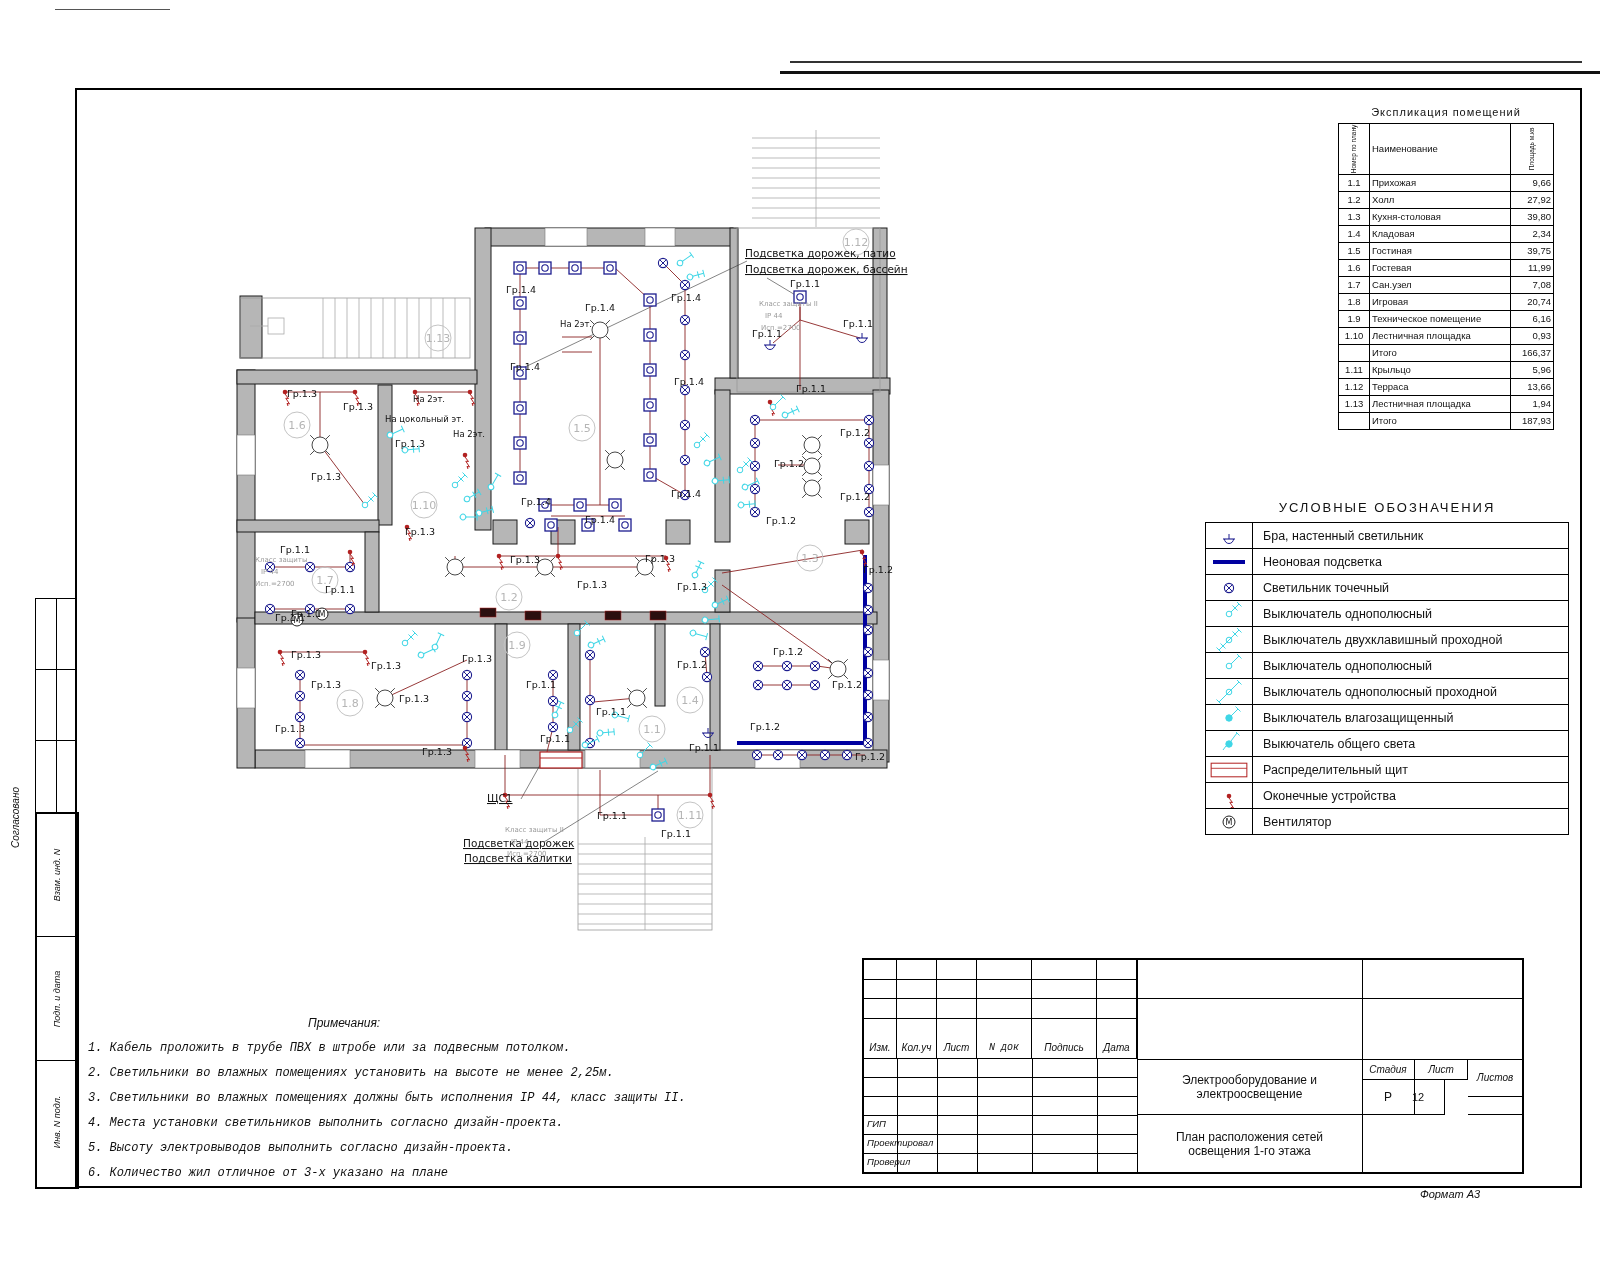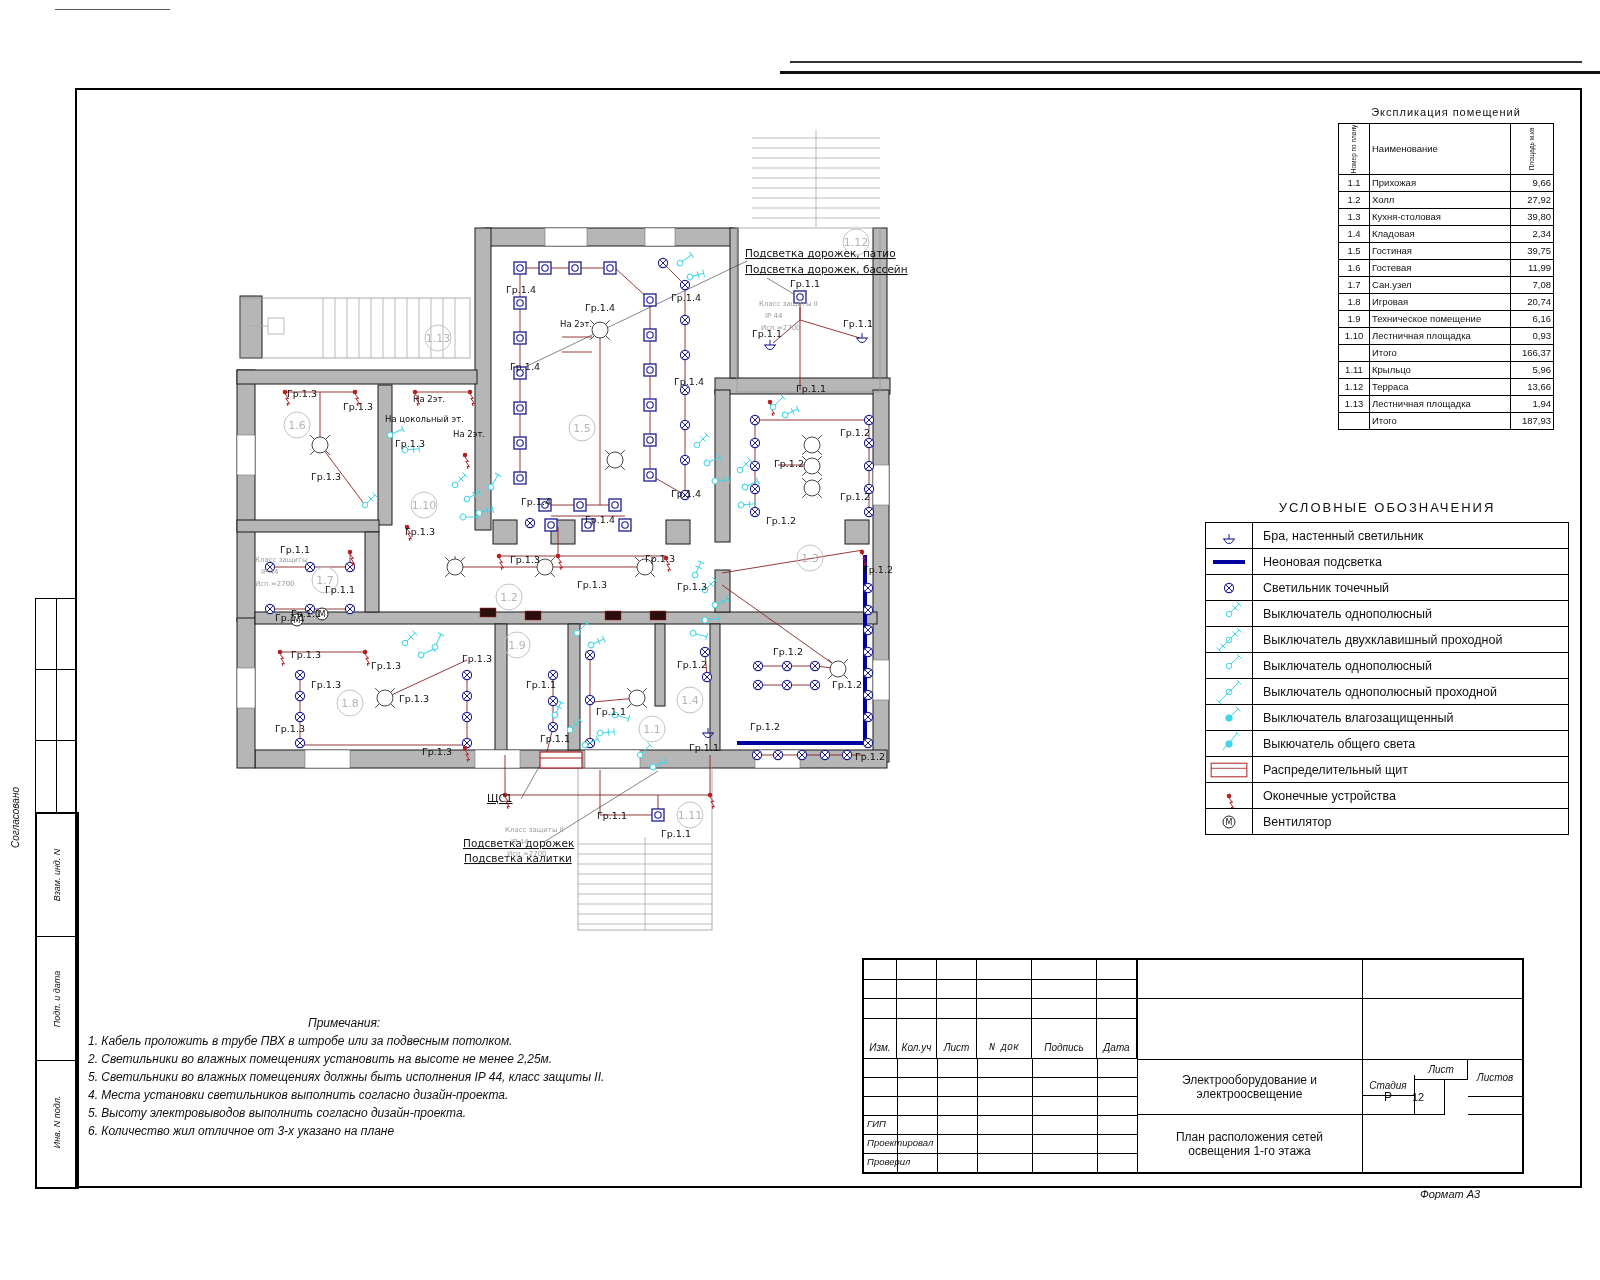--- a/index.html
+++ b/index.html
@@ -40,21 +40,21 @@
   .explic .carea{width:38px;text-align:right;}
   
   .legend{left:1205px;top:500px;width:364px;}
   .legend .title{text-align:center;font-size:13px;letter-spacing:2px;margin-bottom:8px;}
   .lrow{display:flex;border:1px solid #000;margin-top:-1px;height:25px;align-items:center;}
   .lsym{width:46px;border-right:1px solid #000;height:100%;display:flex;align-items:center;justify-content:center;}
   .llabel{flex:1;font-size:12.5px;padding-left:10px;white-space:nowrap;}
   
   .notes{left:88px;top:1016px;width:610px;font-style:italic;font-size:12px;}
   .notes .title{margin-left:220px;margin-bottom:4px;}
-  .notes .line{margin-top:4px;white-space:nowrap;}
+  .notes .line{margin-top:11px;white-space:nowrap;font-family:Liberation Mono, monospace;}
   
   .stamp{left:862px;top:958px;width:658px;height:212px;border:2px solid #000;}
   .cell{position:absolute;box-sizing:border-box;border-right:1px solid #000;border-bottom:1px solid #000;
         font-size:10px;font-style:italic;display:flex;align-items:center;justify-content:center;text-align:center;}
   .noital{font-style:normal;}
   .fmt{left:1420px;top:1188px;font-size:11px;font-style:italic;}
 </style>
 </head>
 <body>
 
@@ -1359,21 +1359,21 @@
   </div>
 
   <div class="abs notes">
     <div class="title">Примечания:</div>
     <div>
 
         <div class="line">1. Кабель проложить в трубе ПВХ в штробе или за подвесным потолком.</div>
 
         <div class="line">2. Светильники во влажных помещениях установить на высоте не менее 2,25м.</div>
 
-        <div class="line">5. Светильники во влажных помещениях должны быть исполнения IP 44, класс защиты II.</div>
+        <div class="line">3. Светильники во влажных помещениях должны быть исполнения IP 44, класс защиты II.</div>
 
         <div class="line">4. Места установки светильников выполнить согласно дизайн-проекта.</div>
 
         <div class="line">5. Высоту электровыводов выполнить согласно дизайн-проекта.</div>
 
         <div class="line">6. Количество жил отличное от 3-х указано на плане</div>
       </div>
   </div>
 
   <div class="abs stamp">
@@ -1409,21 +1409,21 @@
     <div class="abs" style="left:3px;top:177px;font-size:9.5px;font-style:italic;">Проектировал</div>
     <div class="abs" style="left:3px;top:196px;font-size:9.5px;font-style:italic;">Проверил</div>
     <div class="abs" style="left:0;top:174px;width:273px;height:1px;background:#000"></div>
     <div class="abs" style="left:0;top:193px;width:273px;height:1px;background:#000"></div>
 
     <div class="abs" style="left:273px;top:0;width:1px;height:212px;background:#000"></div>
     <div class="abs" style="left:498px;top:0;width:1px;height:212px;background:#000"></div>
     <div class="abs" style="left:273px;top:38px;width:385px;height:1px;background:#000"></div>
     <div class="abs" style="left:273px;top:99px;width:385px;height:1px;background:#000"></div>
     <div class="cell noital" style="left:273px;top:99px;width:225px;height:56px;font-size:12px;border-right:none;padding:0 8px;">Электрооборудование и электроосвещение</div>
-    <div class="cell" style="left:498px;top:99px;width:53px;height:21px;margin-top:16px;">Стадия</div>
+    <div class="cell" style="left:498px;top:99px;width:53px;height:21px;">Стадия</div>
     <div class="cell" style="left:551px;top:99px;width:53px;height:21px;">Лист</div>
     <div class="cell" style="left:604px;top:99px;width:54px;height:38px;border-right:none;">Листов</div>
     <div class="cell noital" style="left:498px;top:120px;width:53px;height:35px;font-size:12px;">Р</div>
     <div class="cell noital" style="left:528px;top:120px;width:53px;height:35px;font-size:11px;">12</div>
     <div class="cell noital" style="left:604px;top:120px;width:54px;height:35px;border-right:none;"></div>
     <div class="cell noital" style="left:273px;top:155px;width:225px;height:57px;font-size:12px;border-right:none;border-bottom:none;padding:0 8px;">План расположения сетей освещения 1-го этажа</div>
   </div>
 
   <div class="abs fmt">Формат А3</div>
 </div>

